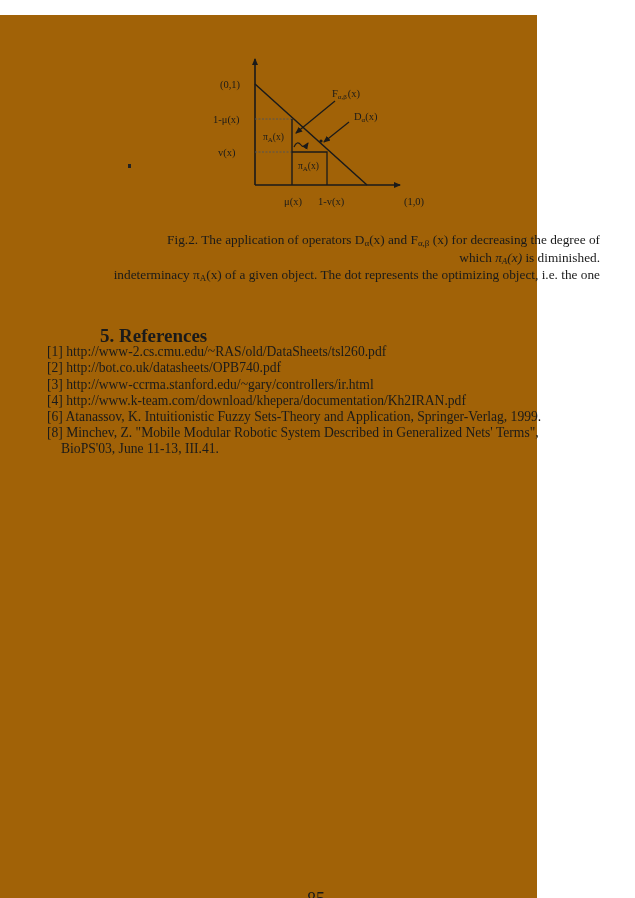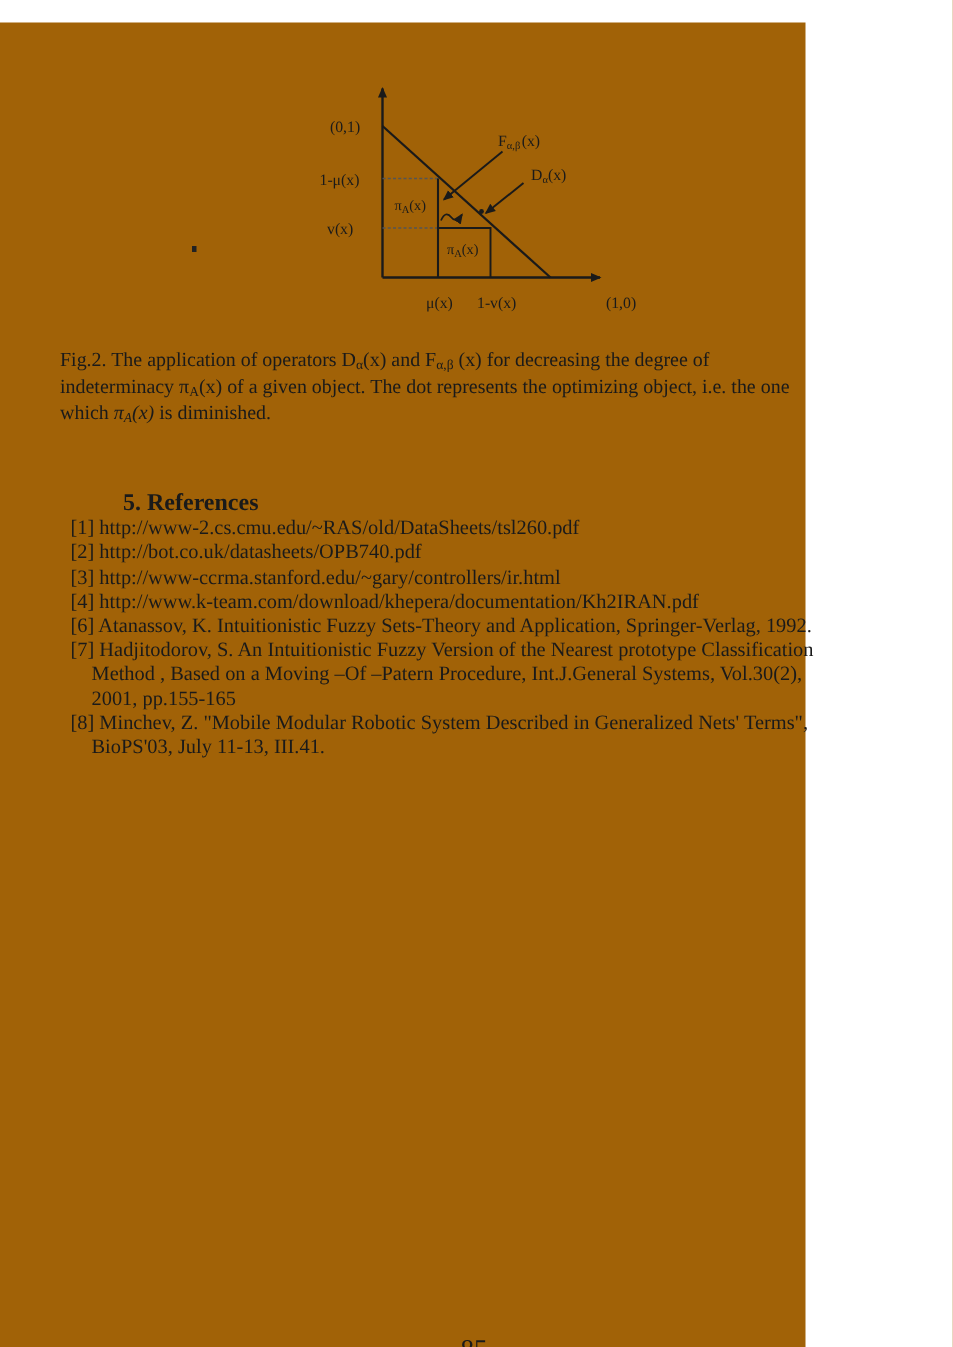--- a/index.html
+++ b/index.html
@@ -2,26 +2,26 @@
 <html><head>
 <meta charset="utf-8">
 <style>
   html, body { margin: 0; padding: 0; background: #ffffff; }
   body { width: 635px; height: 898px; position: relative; overflow: hidden;
          font-family: "Liberation Serif", "DejaVu Serif", serif; color: #1a1a1a; }
   .page { position: absolute; left: 0; top: 15px; width: 537px; height: 898px; background: #a16207; }
   svg.fig { position: absolute; left: 200px; top: 30px; }
   svg.fig text { font-family: "Liberation Serif", "DejaVu Serif", serif; fill: #1a1a1a; }
   .stray-dot { position: absolute; left: 128px; top: 149px; width: 3px; height: 4px; background: #222; }
-  .caption { position: absolute; left: 40px; top: 216px; width: 560px; text-align: left;
+  .caption { position: absolute; left: 40px; top: 216px; width: 560px; text-align: right;
              font-size: 13.3px; line-height: 17.5px; }
   .caption sub { font-size: 9px; vertical-align: -2px; line-height: 0; }
   .caption i { font-style: italic; }
   .refs { position: absolute; left: 47px; top: 313px; width: 560px; font-size: 13.6px; line-height: 16.2px; }
-  .refs .heading { font-weight: bold; margin-left: 35px; font-size: 16px; }
+  .refs .heading { font-weight: bold; margin-left: 53px; font-size: 19px; }
   .refs .ref { margin: 0; }
   .refs .indent { padding-left: 14px; }
   .refs .indent2 { padding-left: 16px; }
   .pageno { position: absolute; left: 307px; top: 838px; font-size: 18px; margin-top: 36px; }
 </style>
 </head>
 <body>
 
 <div class="page">
 
@@ -61,49 +61,44 @@
     <text x="98" y="124" font-size="9.5"><tspan>π</tspan><tspan font-size="7" dy="2">A</tspan><tspan dy="-2">(x)</tspan></text>
 
     <text x="132" y="52" font-size="10.5"><tspan>F</tspan><tspan font-size="7" dy="2">α,β</tspan><tspan dy="-2" dx="1">(x)</tspan></text>
     <text x="154" y="75" font-size="10.5"><tspan>D</tspan><tspan font-size="7" dy="2">α</tspan><tspan dy="-2">(x)</tspan></text>
   </svg>
 
   <div class="stray-dot"></div>
 
   <div class="caption">
     <div><span>Fig.2. The application of operators D</span><sub>α</sub><span>(x) and F</span><sub>α,β</sub><span> (x) for decreasing the degree of</span></div>
+    <div><span>which </span><i>π</i><sub><i>A</i></sub><i>(x)</i><span> is diminished.</span></div>
     <div><span>indeterminacy π</span><sub>A</sub><span>(x) of a given object. The dot represents the optimizing object, i.e. the one</span></div>
-    <div><span>which </span><i>π</i><sub><i>A</i></sub><i>(x)</i><span> is diminished.</span></div>
   </div>
 
   <div class="refs">
     <div class="heading">5. References</div>
 
     <div class="ref">
       <div>[1] http://www-2.cs.cmu.edu/~RAS/old/DataSheets/tsl260.pdf</div>
     </div>
     <div class="ref">
       <div>[2] http://bot.co.uk/datasheets/OPB740.pdf</div>
     </div>
     <div class="ref">
       <div>[3] http://www-ccrma.stanford.edu/~gary/controllers/ir.html</div>
     </div>
     <div class="ref">
       <div>[4] http://www.k-team.com/download/khepera/documentation/Kh2IRAN.pdf</div>
     </div>
     <div class="ref">
     </div>
     <div class="ref">
-      <div>[6] Atanassov, K. Intuitionistic Fuzzy Sets-Theory and Application, Springer-Verlag, 1992.</div>
-    </div>
-    <div class="ref">
-      <div>[7] Hadjitodorov, S. An Intuitionistic Fuzzy Version of the Nearest prototype Classification</div>
-      <div class="indent">Method , Based on a Moving –Of –Patern Procedure, Int.J.General Systems, Vol.30(2),</div>
-      <div class="indent">2001, pp.155-165</div>
+      <div>[6] Atanassov, K. Intuitionistic Fuzzy Sets-Theory and Application, Springer-Verlag, 1999.</div>
     </div>
     <div class="ref">
       <div>[8] Minchev, Z. "Mobile Modular Robotic System Described in Generalized  Nets' Terms",</div>
-      <div class="indent">BioPS'03, July 11-13, III.41.</div>
+      <div class="indent">BioPS'03, June 11-13, III.41.</div>
     </div>
   </div>
 
   <div class="pageno">85</div>
 </div>
 
 </body></html>

